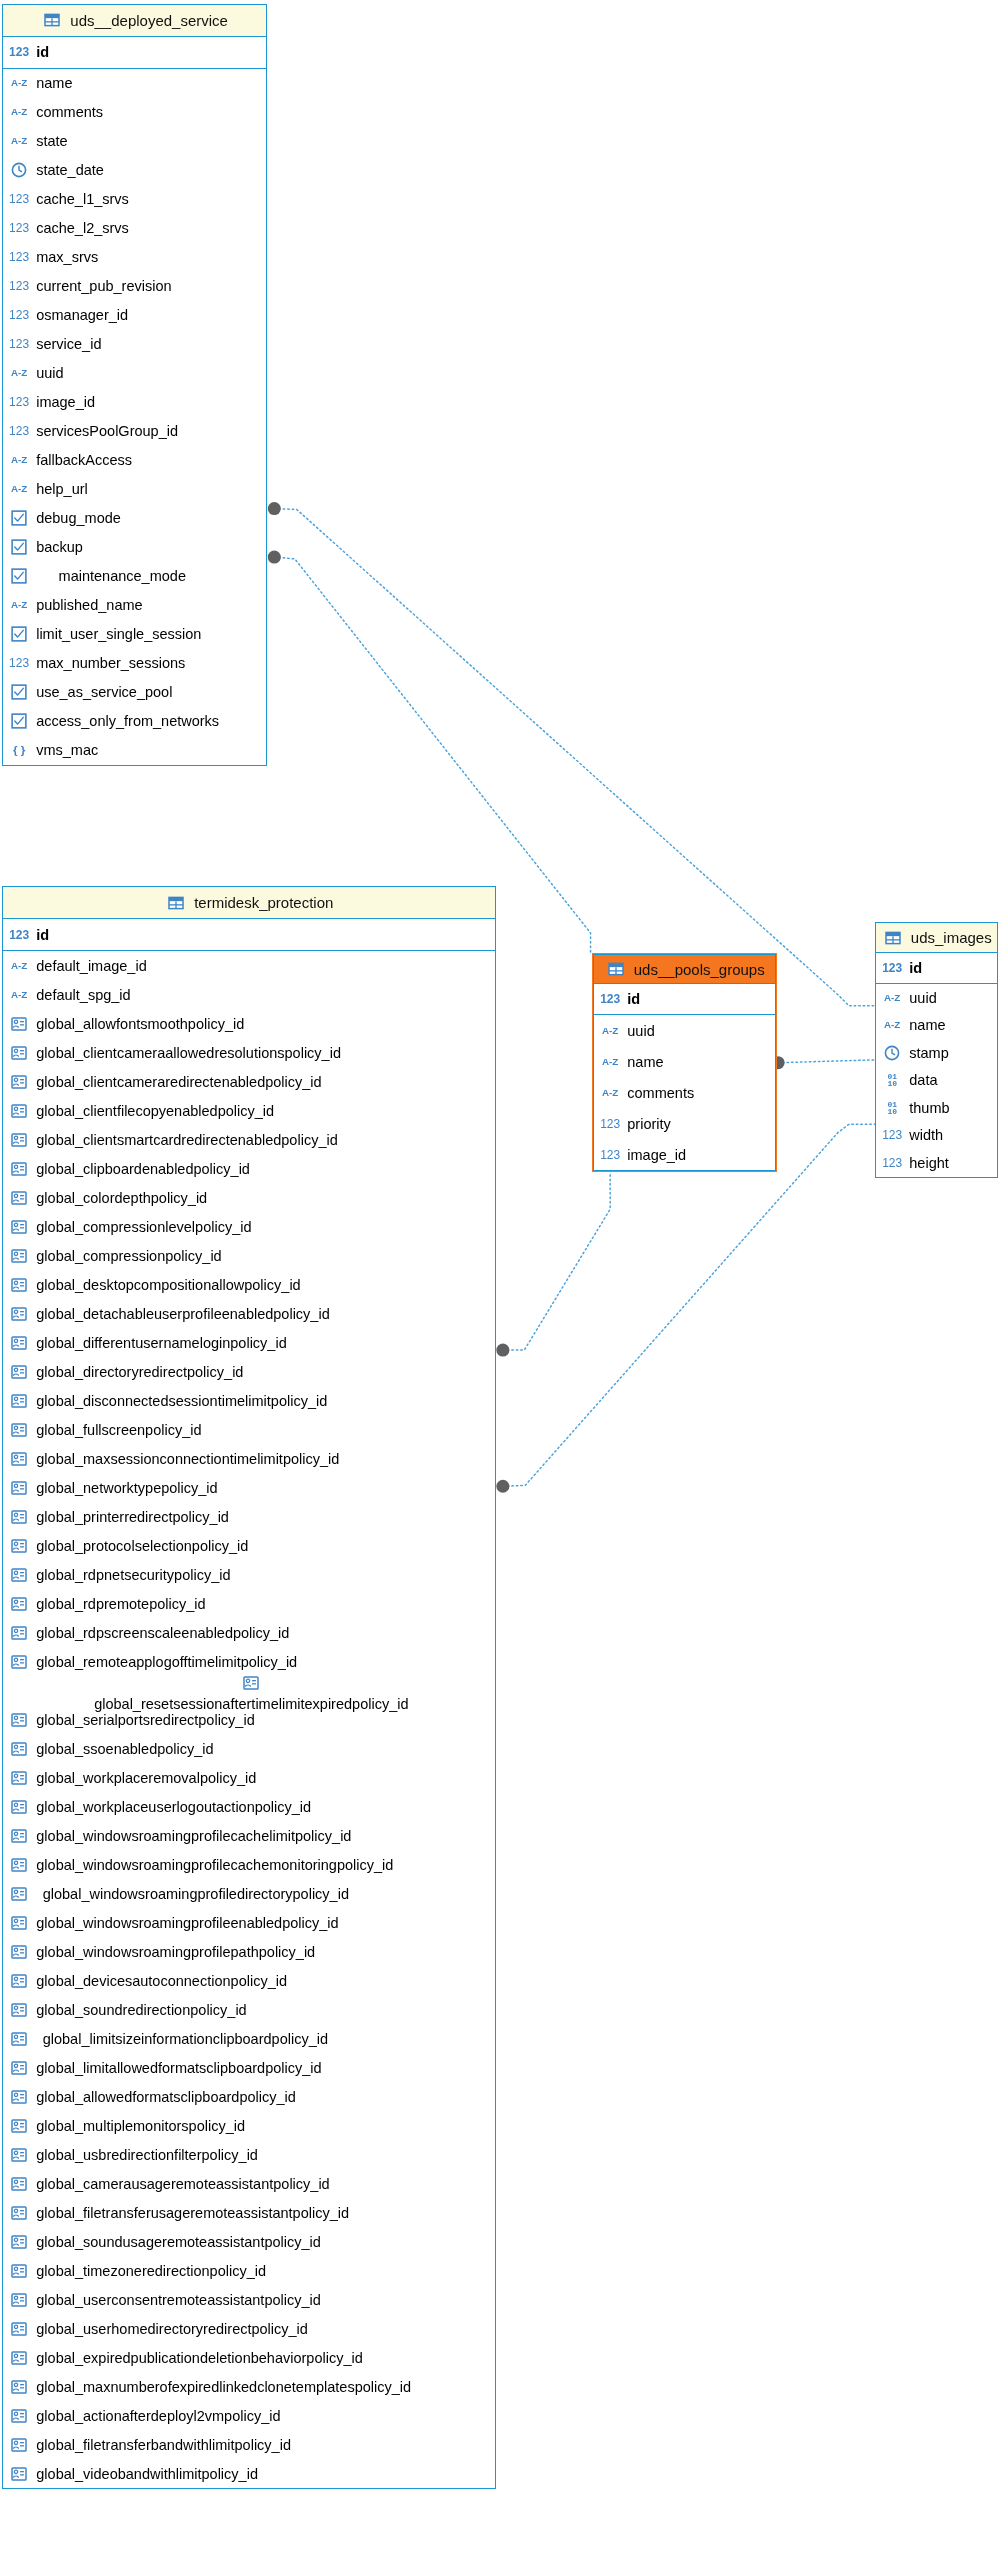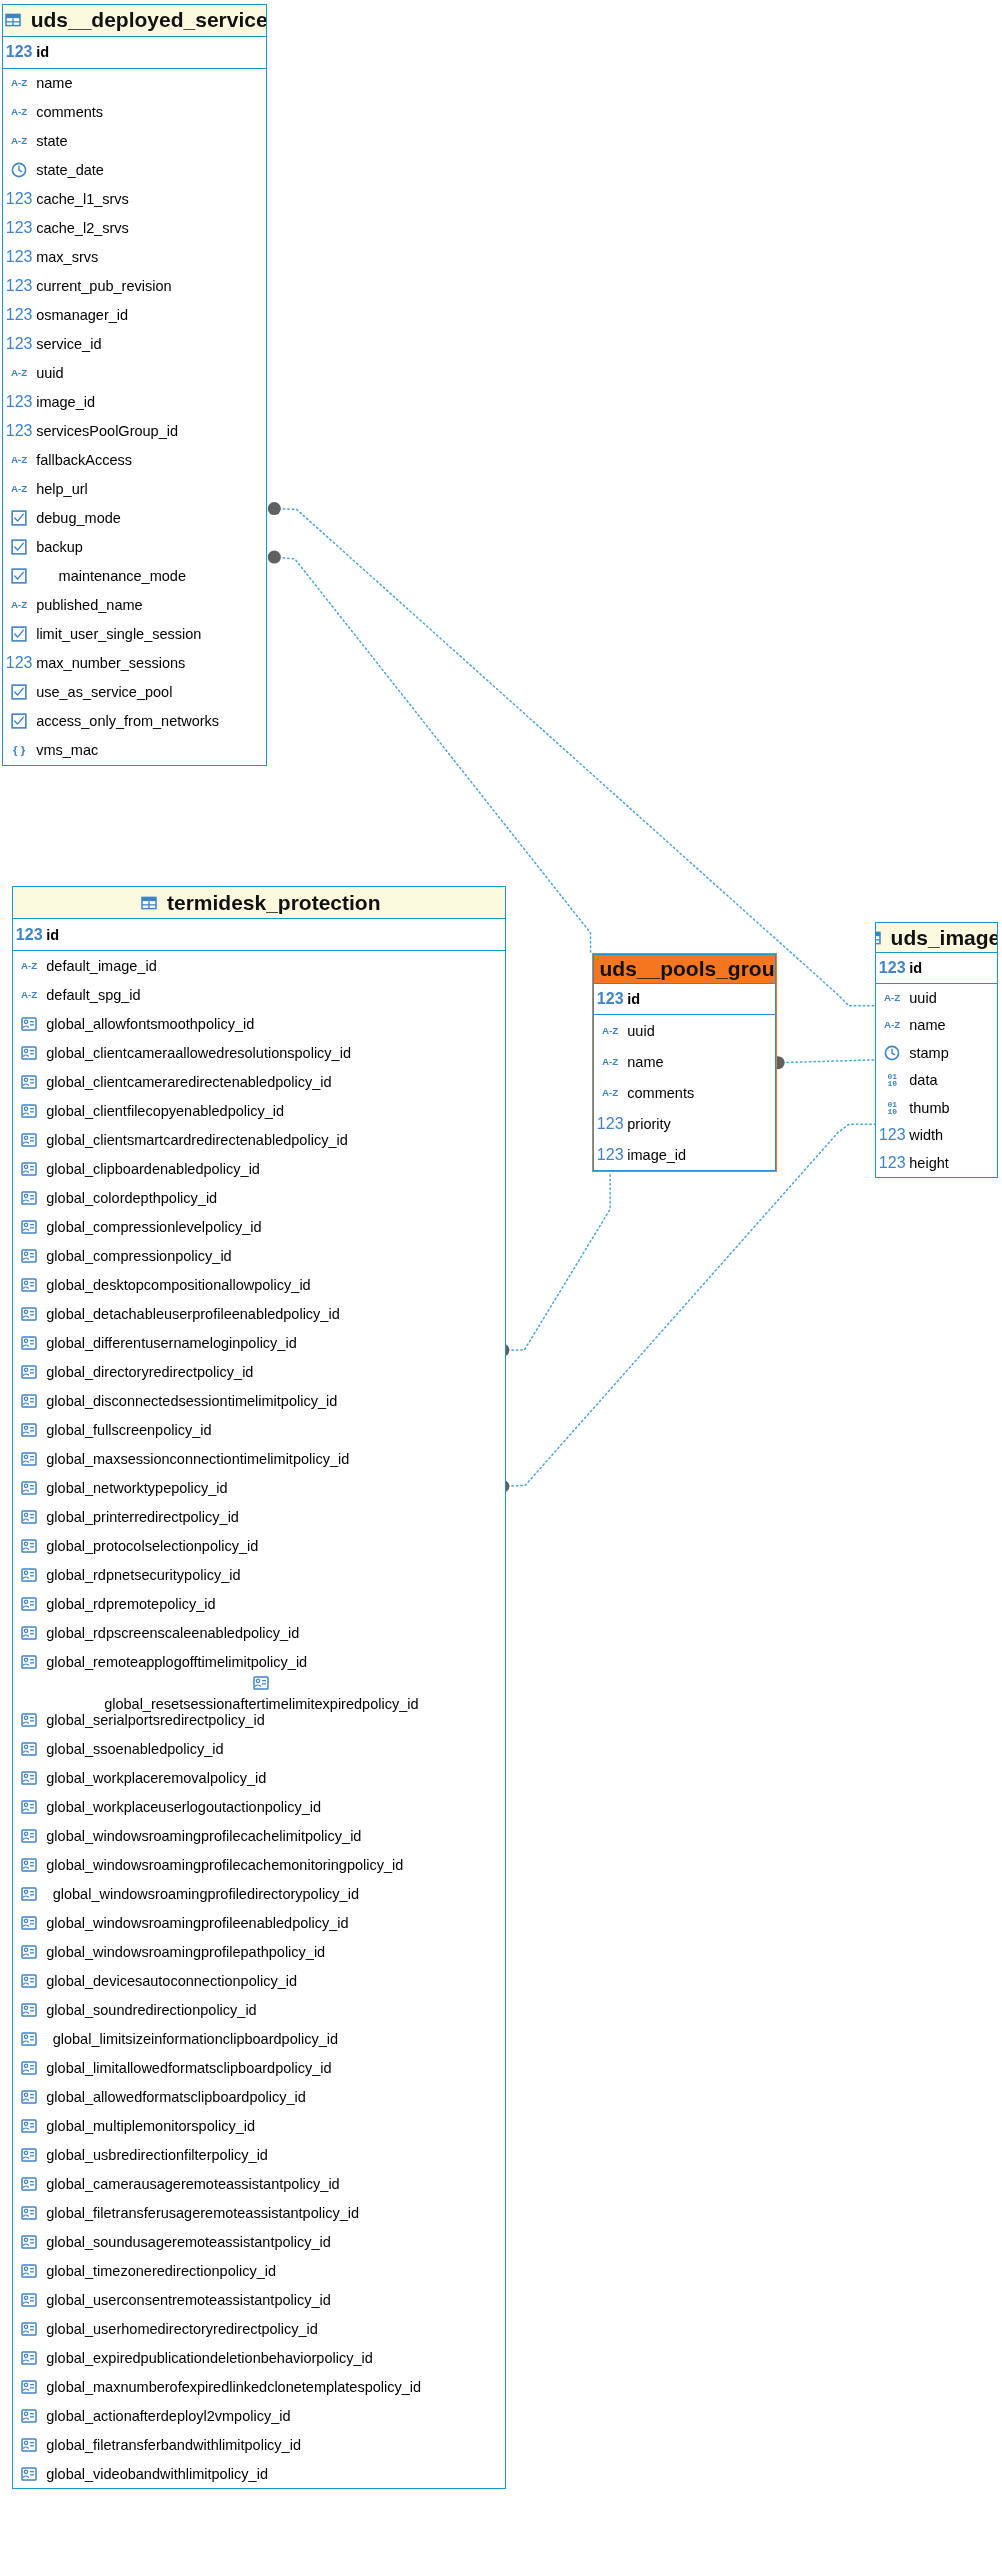--- a/index.html
+++ b/index.html
@@ -10,32 +10,32 @@
   #stage{position:absolute;inset:0;}
   #rel-layer{position:absolute;left:0;top:0;pointer-events:none;}
   .entity{
     position:absolute;background:#ffffff;border:1.9px solid #1b96d3;
     box-sizing:border-box;z-index:2;
   }
   .entity.selected{outline:1.9px solid #f4761f;}
   .hdr{
     display:flex;align-items:center;justify-content:center;gap:6.5px;
     border-bottom:1.9px solid #1b96d3;box-sizing:border-box;
-    font-size:21px;color:#111;white-space:nowrap;overflow:hidden;font-weight:bold;
+    font-size:15px;color:#111;white-space:nowrap;overflow:hidden;
   }
   .row{
     display:flex;align-items:center;gap:5.6px;padding-left:4.7px;
     box-sizing:border-box;font-size:14.5px;color:#000;white-space:nowrap;
   }
   .idrow{border-bottom:1.9px solid #1b96d3;font-weight:bold;}
   .ci{
     width:23px;min-width:23px;display:flex;align-items:center;justify-content:center;
     color:#3f85c6;line-height:1;
   }
-  .ci.num{font-size:16px;letter-spacing:0;}
+  .ci.num{font-size:12px;letter-spacing:0;}
   .ci.txt{font-size:9.8px;font-weight:bold;}
   .ci.json{font-size:11.7px;font-weight:bold;}
   .ci.bin{font-size:8px;font-weight:bold;line-height:7px;font-family:"Liberation Mono",monospace;text-align:center;}
   .ci svg{display:block;}
 </style>
 </head>
 <body>
 
 <div id="stage">
     <div class="entity" style="left: 1.9px; top: 3.7px; width: 265px; border-color: rgb(27, 150, 211);">
@@ -179,21 +179,21 @@
             <path d="M4 8.6 L7 11.8 L13 4.6" fill="none" stroke="#3f85c6" stroke-width="1.5" stroke-linecap="round" stroke-linejoin="round"></path>
           </svg>
         </span>
         <span>access_only_from_networks</span>
       </div>
       <div class="row" style="height: 29px;">
         <span class="ci json">{ }</span>
         <span>vms_mac</span>
       </div>
     </div>
-    <div class="entity" style="left: 12px; top: 886px; width: 494px; border-color: rgb(27, 150, 211);">
+    <div class="entity" style="left: 2px; top: 886px; width: 494px; border-color: rgb(27, 150, 211);">
       <div class="hdr" style="height: 32px; background: rgb(252, 250, 222); border-bottom-color: rgb(27, 150, 211);">
         <span class="ci">
           <svg width="16" height="14" viewBox="0 0 17 15">
             <rect x="1" y="1.5" width="15" height="12" fill="#fff" stroke="#3f85c6" stroke-width="1.6"></rect>
             <rect x="1" y="1.5" width="15" height="4" fill="#3f85c6"></rect>
             <line x1="8.5" y1="5.5" x2="8.5" y2="13.5" stroke="#3f85c6" stroke-width="1.4"></line>
             <line x1="1" y1="9.5" x2="16" y2="9.5" stroke="#3f85c6" stroke-width="1.4"></line>
           </svg>
         </span>
         <span>termidesk_protection</span>

